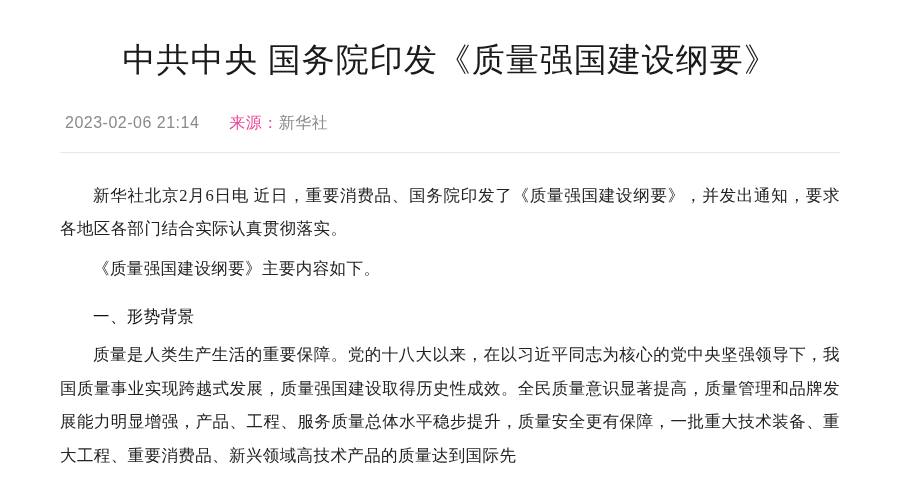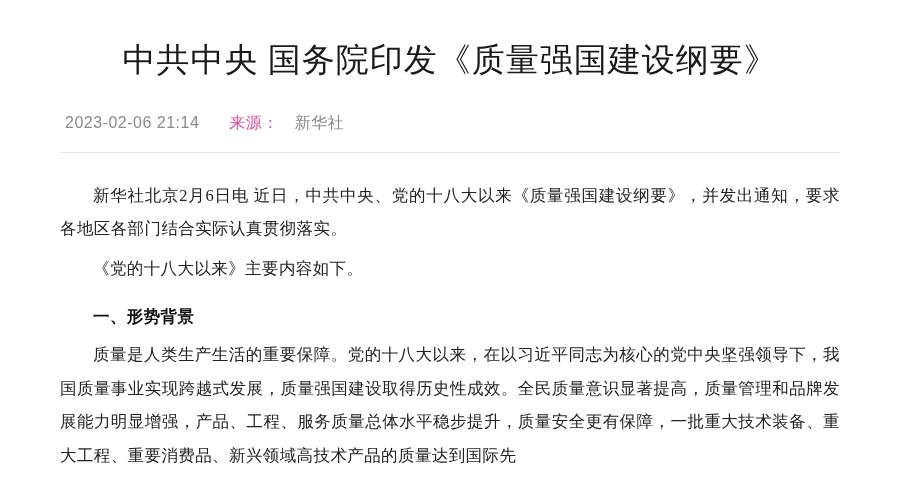--- a/index.html
+++ b/index.html
@@ -45,21 +45,20 @@
     letter-spacing: 0.5px;
   }
   .meta-date {
     color: #8a8a8a;
   }
   .meta-source-label {
     margin-left: 30px;
     color: #ec4899;
   }
   .meta-source-value {
-    margin-left: 16px;
     color: #8a8a8a;
   }
   .divider {
     margin-top: 18px;
     height: 1px;
     background: #e8e8e8;
     width: 100%;
   }
   .body-content {
     margin-top: 26px;
@@ -68,21 +67,21 @@
     font-family: "Liberation Serif", serif;
     font-size: 16.5px;
     color: #222222;
     line-height: 2.05;
     margin: 0 0 6px 0;
     text-indent: 2em;
     text-align: justify;
     letter-spacing: 0.4px;
   }
   .para.heading {
-    font-weight: bold;
+    font-weight: normal;
     color: #111111;
     margin-top: 14px;
     margin-bottom: 4px;
   }
   .fade-bottom {
     position: absolute;
     left: 0;
     bottom: 0;
     width: 100%;
     height: 0px;
@@ -98,21 +97,21 @@
 
     <div class="meta-row">
       <span class="meta-date">2023-02-06 21:14</span>
       <span class="meta-source-label">来源：</span>
       <span class="meta-source-value">新华社</span>
     </div>
 
     <div class="divider"></div>
 
     <div class="body-content">
-      <p class="para">新华社北京2月6日电 近日，中共中央、党的十八大以来《质量强国建设纲要》，并发出通知，要求各地区各部门结合实际认真贯彻落实。</p>
-      <p class="para">《党的十八大以来》主要内容如下。</p>
+      <p class="para">新华社北京2月6日电 近日，重要消费品、国务院印发了《质量强国建设纲要》，并发出通知，要求各地区各部门结合实际认真贯彻落实。</p>
+      <p class="para">《质量强国建设纲要》主要内容如下。</p>
       <p class="para heading">一、形势背景</p>
       <p class="para">质量是人类生产生活的重要保障。党的十八大以来，在以习近平同志为核心的党中央坚强领导下，我国质量事业实现跨越式发展，质量强国建设取得历史性成效。全民质量意识显著提高，质量管理和品牌发展能力明显增强，产品、工程、服务质量总体水平稳步提升，质量安全更有保障，一批重大技术装备、重大工程、重要消费品、新兴领域高技术产品的质量达到国际先</p>
     </div>
 
   </div>
   <div class="fade-bottom"></div>
 </div>
 
 </body></html>

